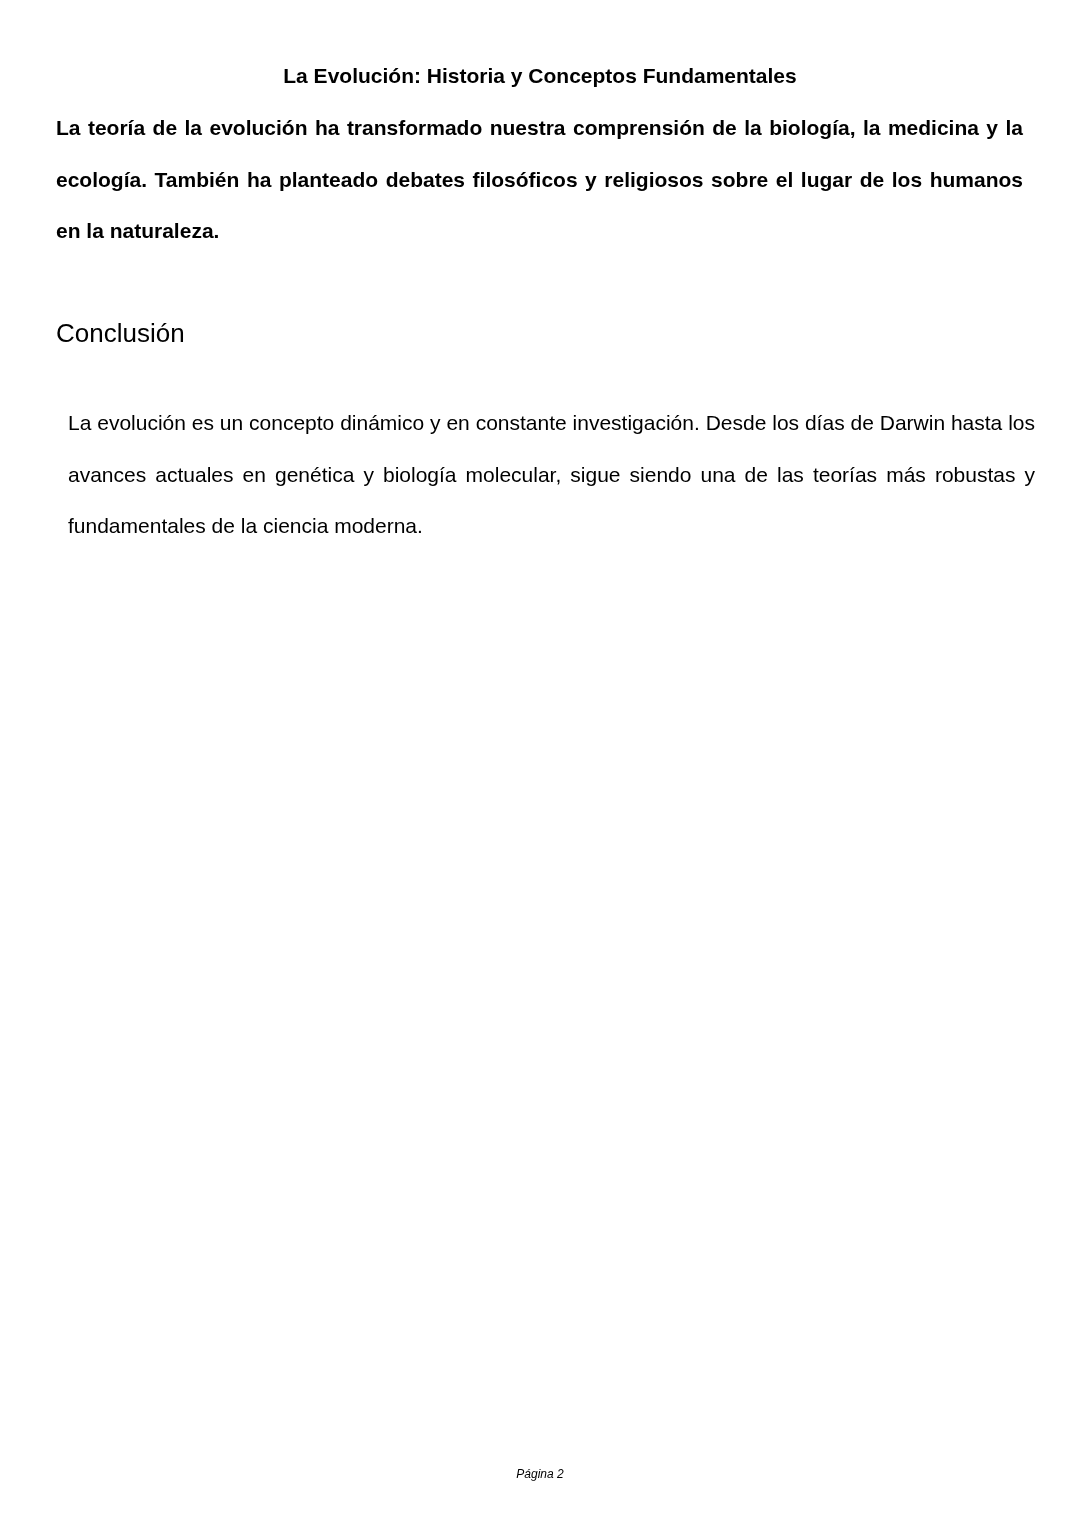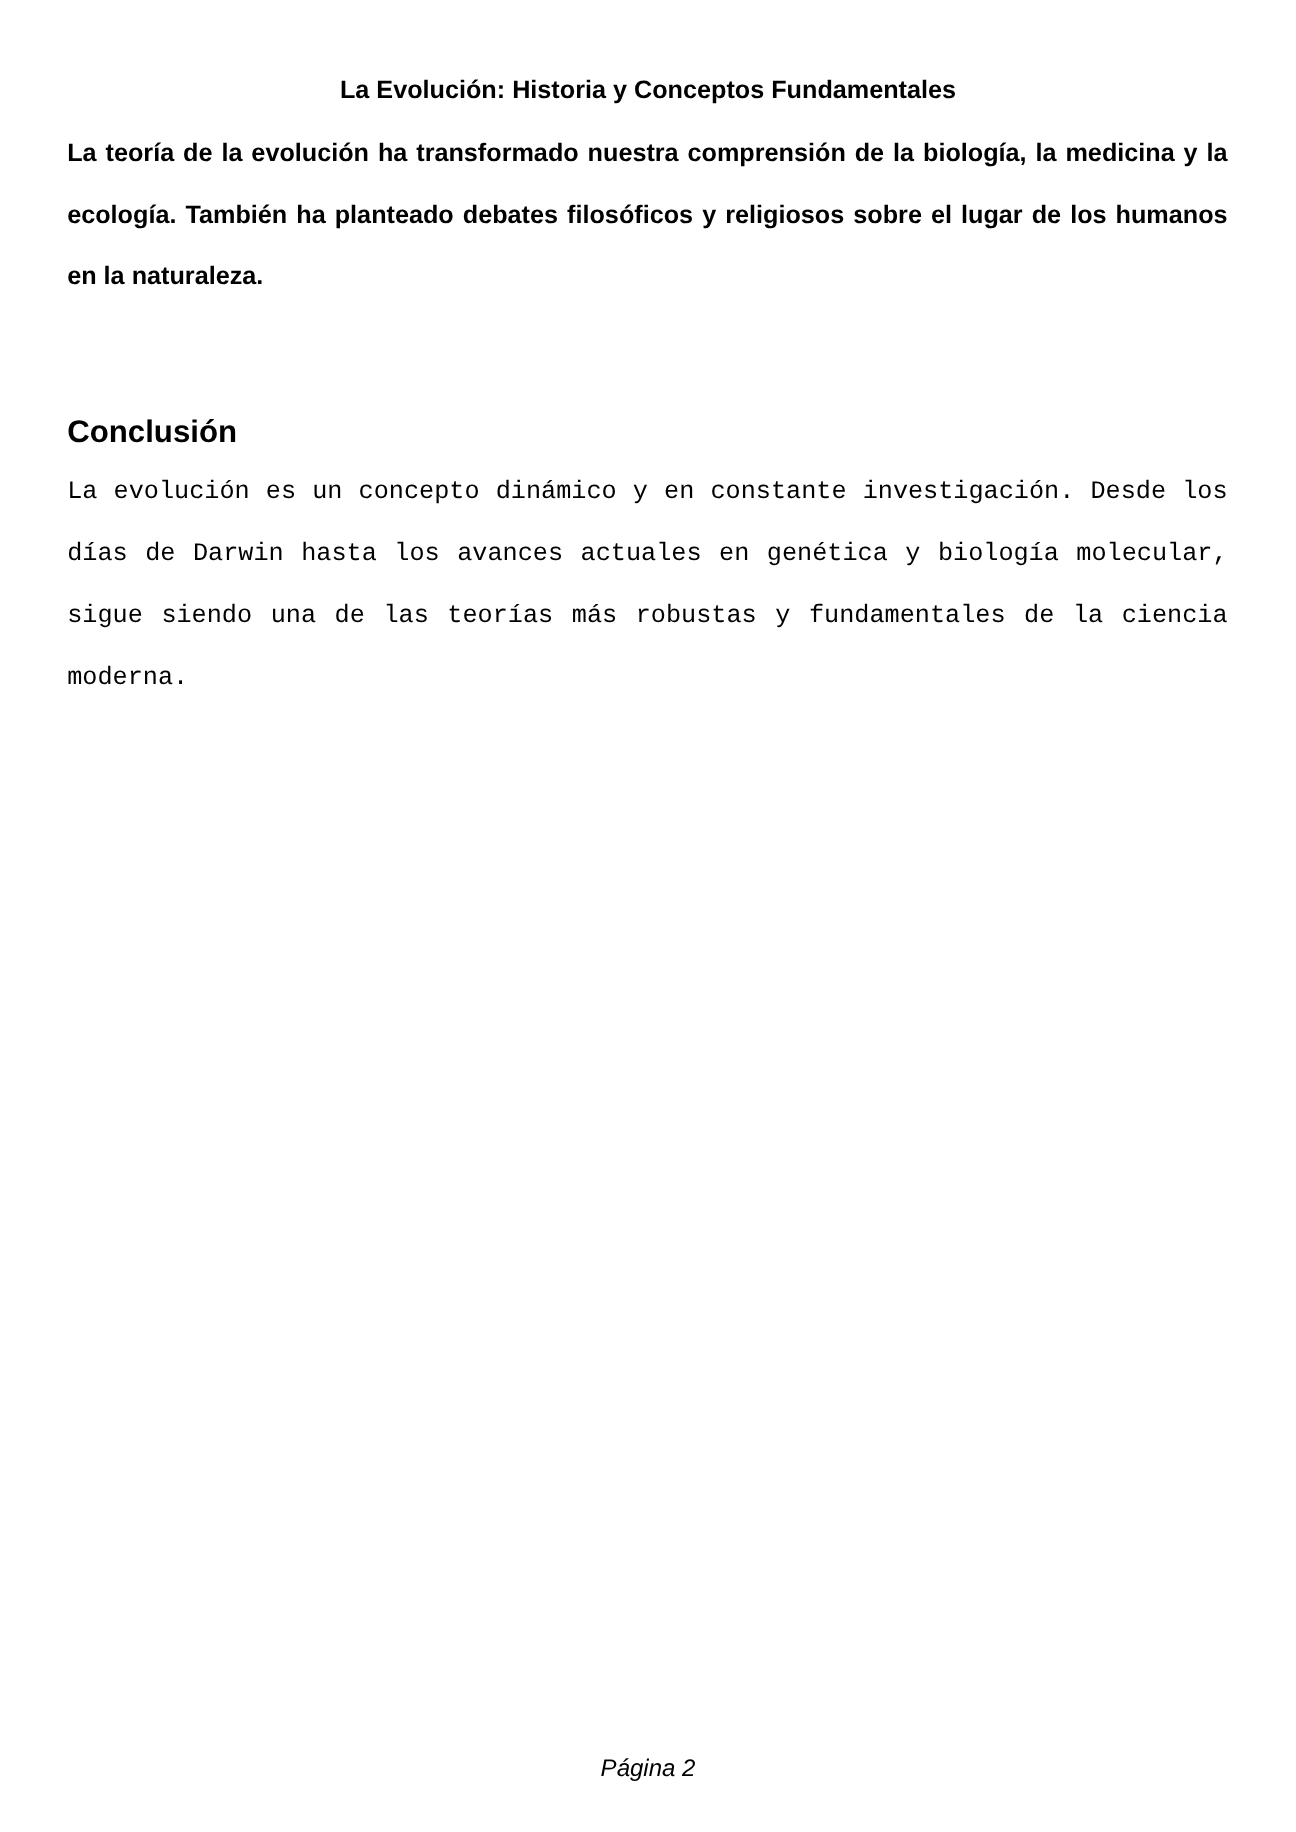--- a/index.html
+++ b/index.html
@@ -39,42 +39,41 @@
       font-size: 21px;
       line-height: 51.5px;
       text-align: justify;
     }
     .para-intro { top: 102px; }
     .section-heading {
       position: absolute;
       left: 56px;
       top: 316px;
       font-size: 26px;
-      font-weight: bold;
+      font-weight: normal;
       line-height: 34px;
-      margin-top: 26px;
     }
     .para-conclusion { top: 385px; }
     .footer {
       position: absolute;
       top: 1465px;
       left: 0;
       width: 1080px;
       text-align: center;
       font-style: italic;
-      font-size: 20px;
+      font-size: 12px;
       line-height: 18px;
     }
   </style>
 </head>
 <body>
 
 <div class="page">
   <div class="doc-title">La Evolución: Historia y Conceptos Fundamentales</div>
 
   <p class="para para-intro" style="margin:0;font-weight:bold;">La teoría de la evolución ha transformado nuestra comprensión de la biología, la medicina y la ecología. También ha planteado debates filosóficos y religiosos sobre el lugar de los humanos en la naturaleza.</p>
 
   <div class="section-heading">Conclusión</div>
 
-  <p class="para para-conclusion" style="margin:0;font-family:Liberation Mono, monospace;">La evolución es un concepto dinámico y en constante investigación. Desde los días de Darwin hasta los avances actuales en genética y biología molecular, sigue siendo una de las teorías más robustas y fundamentales de la ciencia moderna.</p>
+  <p class="para para-conclusion" style="margin:12px;">La evolución es un concepto dinámico y en constante investigación. Desde los días de Darwin hasta los avances actuales en genética y biología molecular, sigue siendo una de las teorías más robustas y fundamentales de la ciencia moderna.</p>
 
   <div class="footer">Página 2</div>
 </div>
 
 </body></html>

